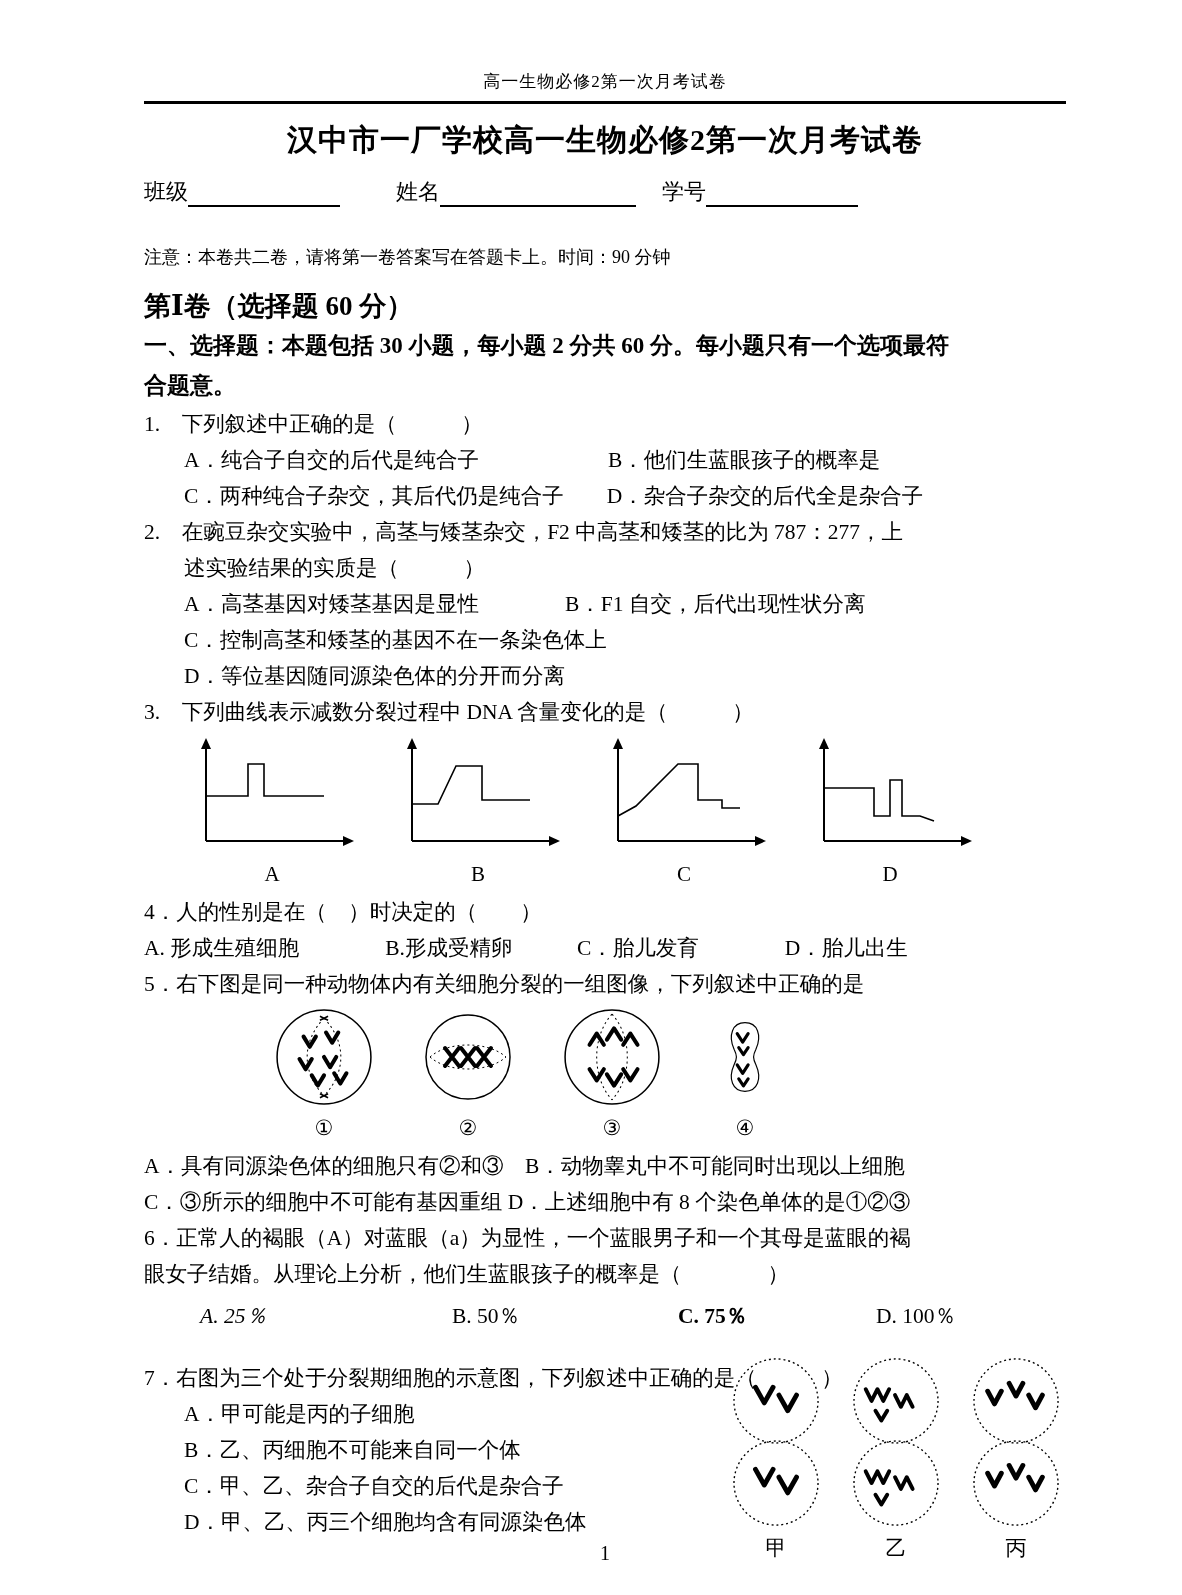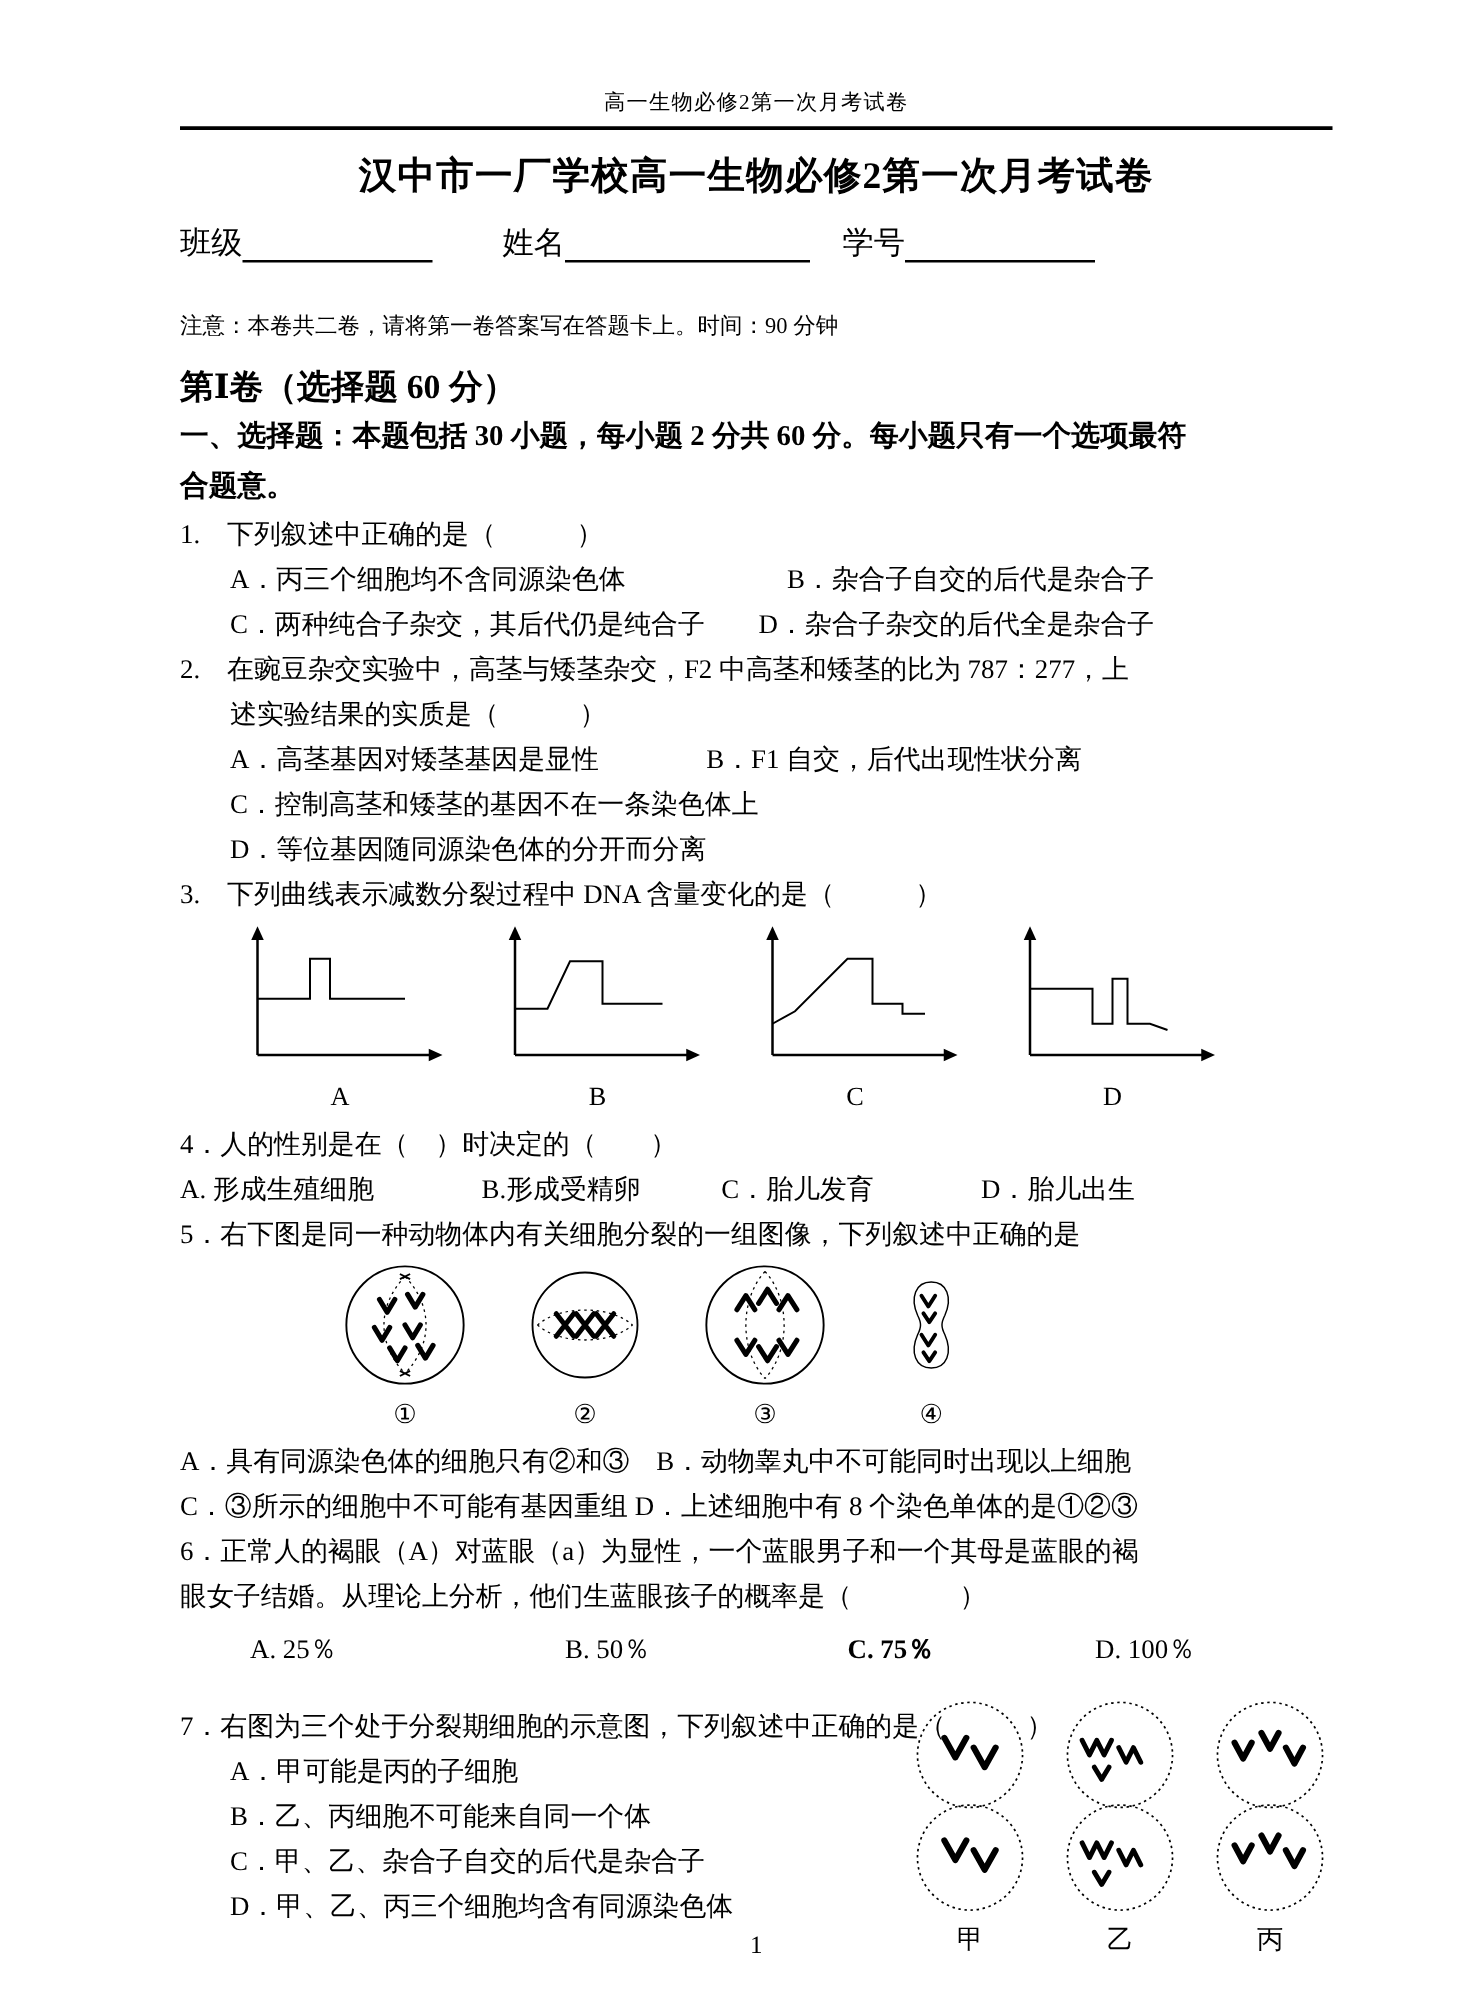--- a/index.html
+++ b/index.html
@@ -12,36 +12,36 @@
     box-sizing:border-box;width:1182px;height:1595px;
     padding:70px 116px 0 144px;overflow:hidden;position:relative;
   }
   .doc-header{
     text-align:center;font-size:17px;letter-spacing:1px;
     padding-bottom:8px;border-bottom:3px solid #000;
   }
   .exam-title{
     text-align:center;font-size:30px;font-weight:bold;margin-top:16px;letter-spacing:1px;
   }
-  .fields{margin-top:16px;font-size:25px;display:flex;align-items:flex-end;}
+  .fields{margin-top:16px;font-size:22px;display:flex;align-items:flex-end;}
   .blank{display:inline-block;border-bottom:2px solid #000;height:26px;}
   .blank.b1{width:152px;margin-right:56px;}
   .blank.b2{width:196px;margin-right:26px;}
   .blank.b3{width:152px;}
   .notice{margin-top:38px;font-size:18px;}
   .part-title{font-size:27px;font-weight:bold;margin-top:19px;}
   .intro{font-size:23px;font-weight:bold;line-height:40px;margin-top:2px;}
   .q{font-size:21.5px;line-height:36px;}
   .q .ind{margin-left:40px;}
   .fig-row{display:flex;align-items:flex-end;margin:6px 0 2px 42px;gap:34px;}
   .fig-col{display:flex;flex-direction:column;align-items:center;}
   .fig-col .fig-label{font-size:21px;margin-top:2px;}
   .cells-row{display:flex;align-items:flex-end;margin:4px 0 2px 128px;gap:42px;}
   .q6-opts{display:flex;margin:6px 0 6px 56px;font-size:21.5px;}
-  .q6-opts span.o1{width:252px;}
+  .q6-opts span.o1{width:252px;font-style:italic;}
   .q6-opts span.o2{width:226px;}
   .q6-opts span.o3{width:198px;font-weight:bold;}
   .q7{position:relative;margin-top:26px;}
   .q7 .opts{width:570px;}
   .q7-figure{position:absolute;right:-6px;top:-4px;display:flex;gap:8px;}
   .page-number{text-align:center;font-size:20px;margin-top:2px;}
   svg{display:block;}
   .curve{fill:none;stroke:#000;stroke-width:1.6;}
   .axis{stroke:#000;stroke-width:2;}
   .spindle{fill:none;stroke:#000;stroke-width:1;stroke-dasharray:2,3;}
@@ -72,21 +72,21 @@
 
   <div class="part-title">第Ⅰ卷（选择题 60 分）</div>
 
   <div class="intro">
     <div>一、选择题：本题包括 30 小题，每小题 2 分共 60 分。每小题只有一个选项最符</div>
     <div>合题意。</div>
   </div>
 
   <div class="q">
     <div>1.　下列叙述中正确的是（　　　）</div>
-    <div class="ind">A．丙三个细胞均不含同源染色体　　　　　　B．杂合子自交的后代是杂合子</div>
+    <div class="ind">A．纯合子自交的后代是纯合子　　　　　　B．他们生蓝眼孩子的概率是</div>
     <div class="ind">C．两种纯合子杂交，其后代仍是纯合子　　D．杂合子杂交的后代全是杂合子</div>
   </div>
 
   <div class="q">
     <div>2.　在豌豆杂交实验中，高茎与矮茎杂交，F2 中高茎和矮茎的比为 787：277，上</div>
     <div class="ind">述实验结果的实质是（　　　）</div>
     <div class="ind">A．高茎基因对矮茎基因是显性　　　　B．F1 自交，后代出现性状分离</div>
     <div class="ind">C．控制高茎和矮茎的基因不在一条染色体上</div>
     <div class="ind">D．等位基因随同源染色体的分开而分离</div>
   </div>

